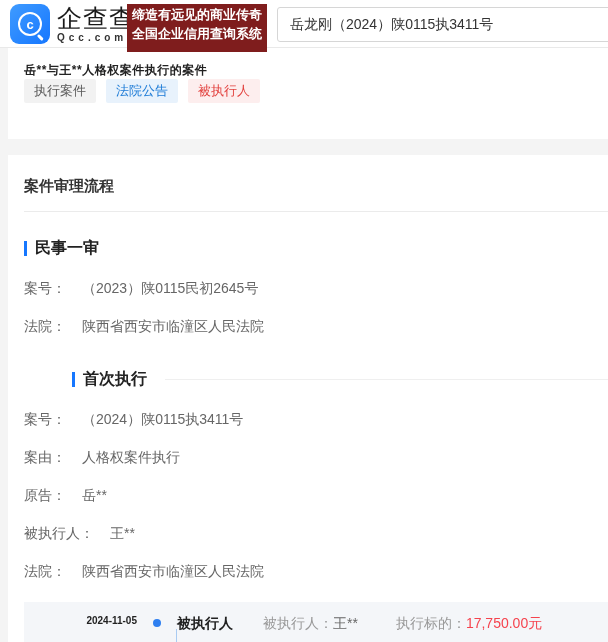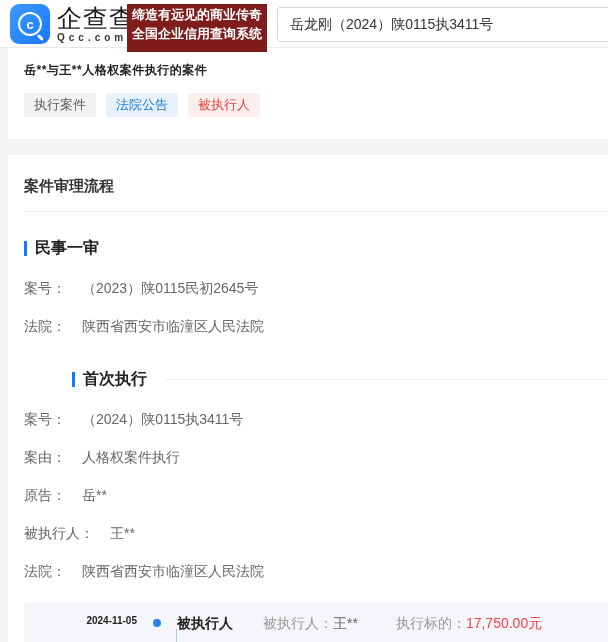--- a/index.html
+++ b/index.html
@@ -43,21 +43,21 @@
     border:1px solid #d6d6d6; border-radius:3px; background:#fff;
     font-size:14px; color:#333; padding:0 12px;
     font-family:"Liberation Sans","DejaVu Sans",sans-serif;
     outline:none;
   }
 
   
   .card { background:#fff; margin-left:8px; width:600px; }
   .title-card { margin-top:0; padding:14px 16px 16px 16px; height:91px; }
   .page-title { font-size:12px; font-weight:bold; color:#222; letter-spacing:0.5px; }
-  .tag-row { margin-top:14px; display:flex; gap:10px;align-items:flex-end; }
+  .tag-row { display:flex; gap:10px;align-items:flex-end; }
   .tag {
     font-size:13px; padding:3px 10px; border-radius:2px; line-height:18px;
     display:inline-block;
   }
   .tag-gray { background:#f2f2f2; color:#595959; }
   .tag-blue { background:#e8f2fc; color:#1d7bd6; }
   .tag-red  { background:#fdeeee; color:#e2413e; }
 
   .main-card { margin-top:16px; padding:22px 0 0 16px; height:487px; }
   .flow-title { font-size:15px; font-weight:bold; color:#333; }

